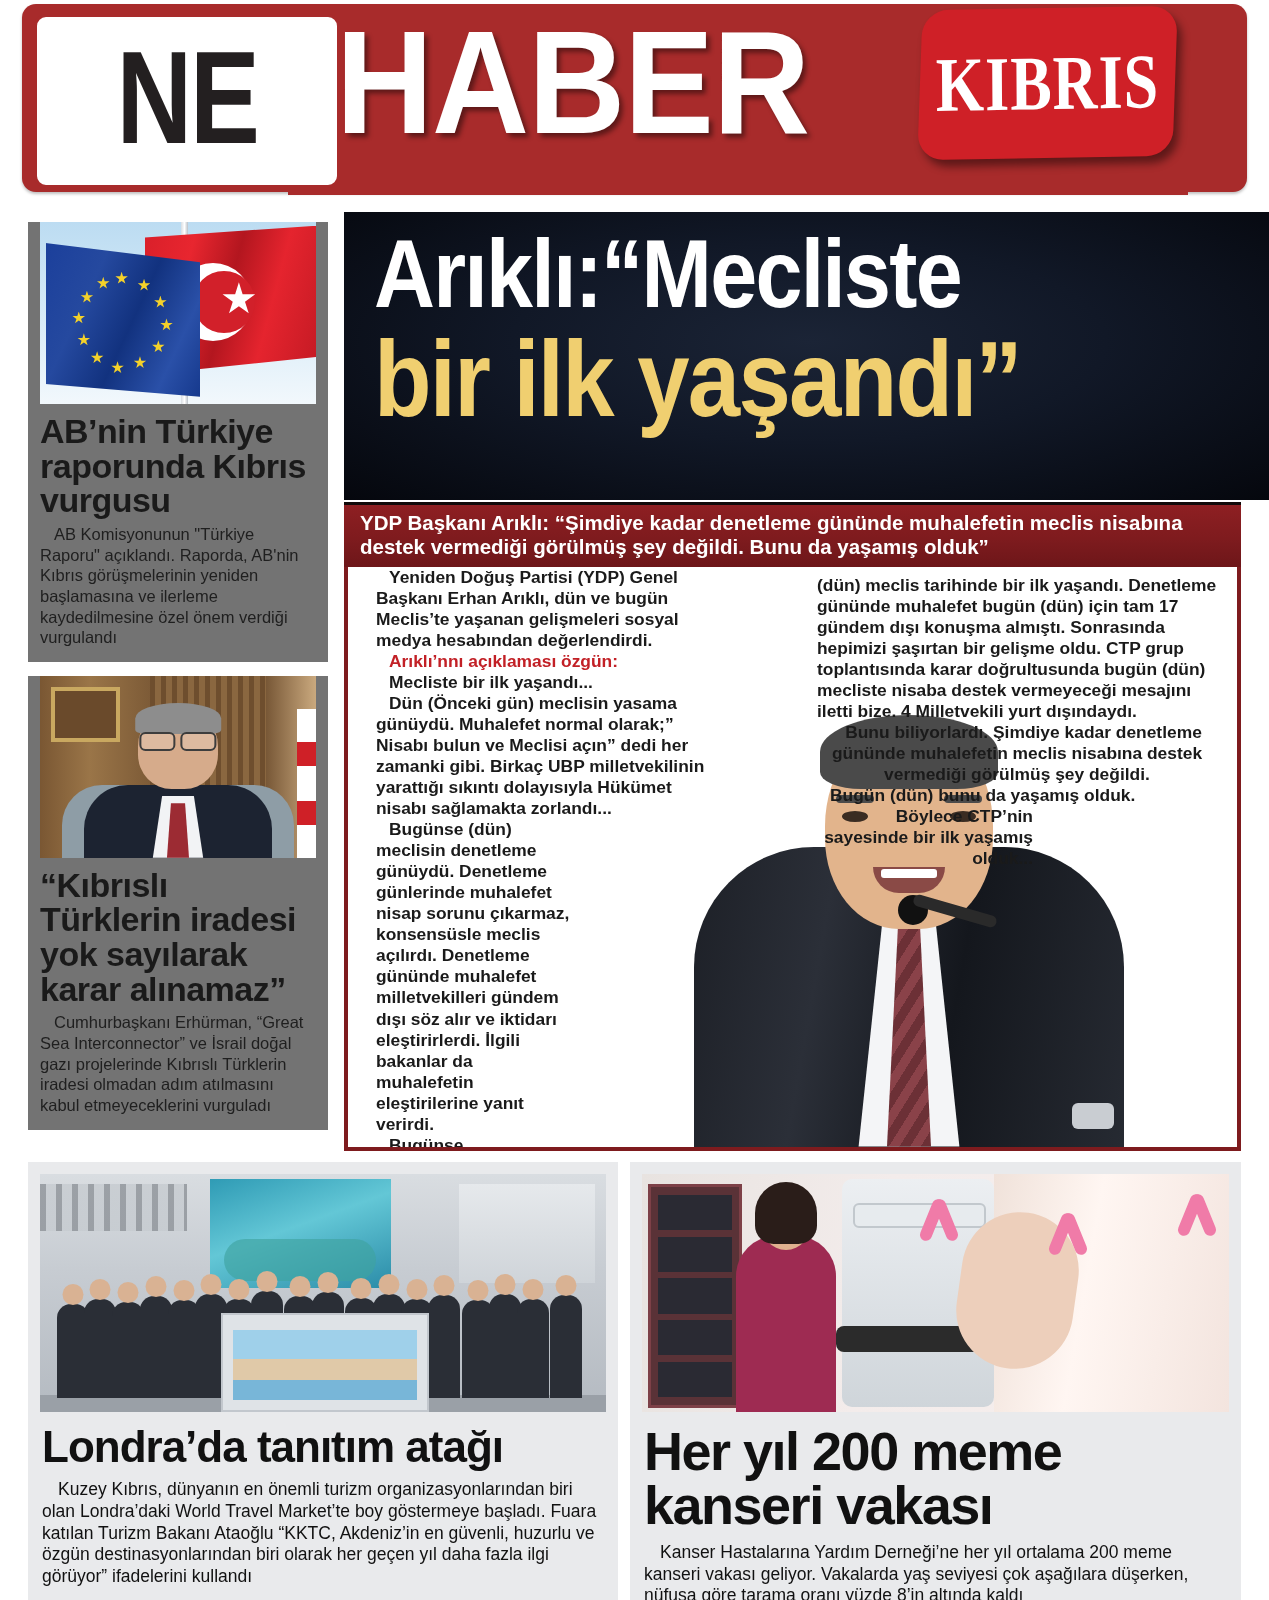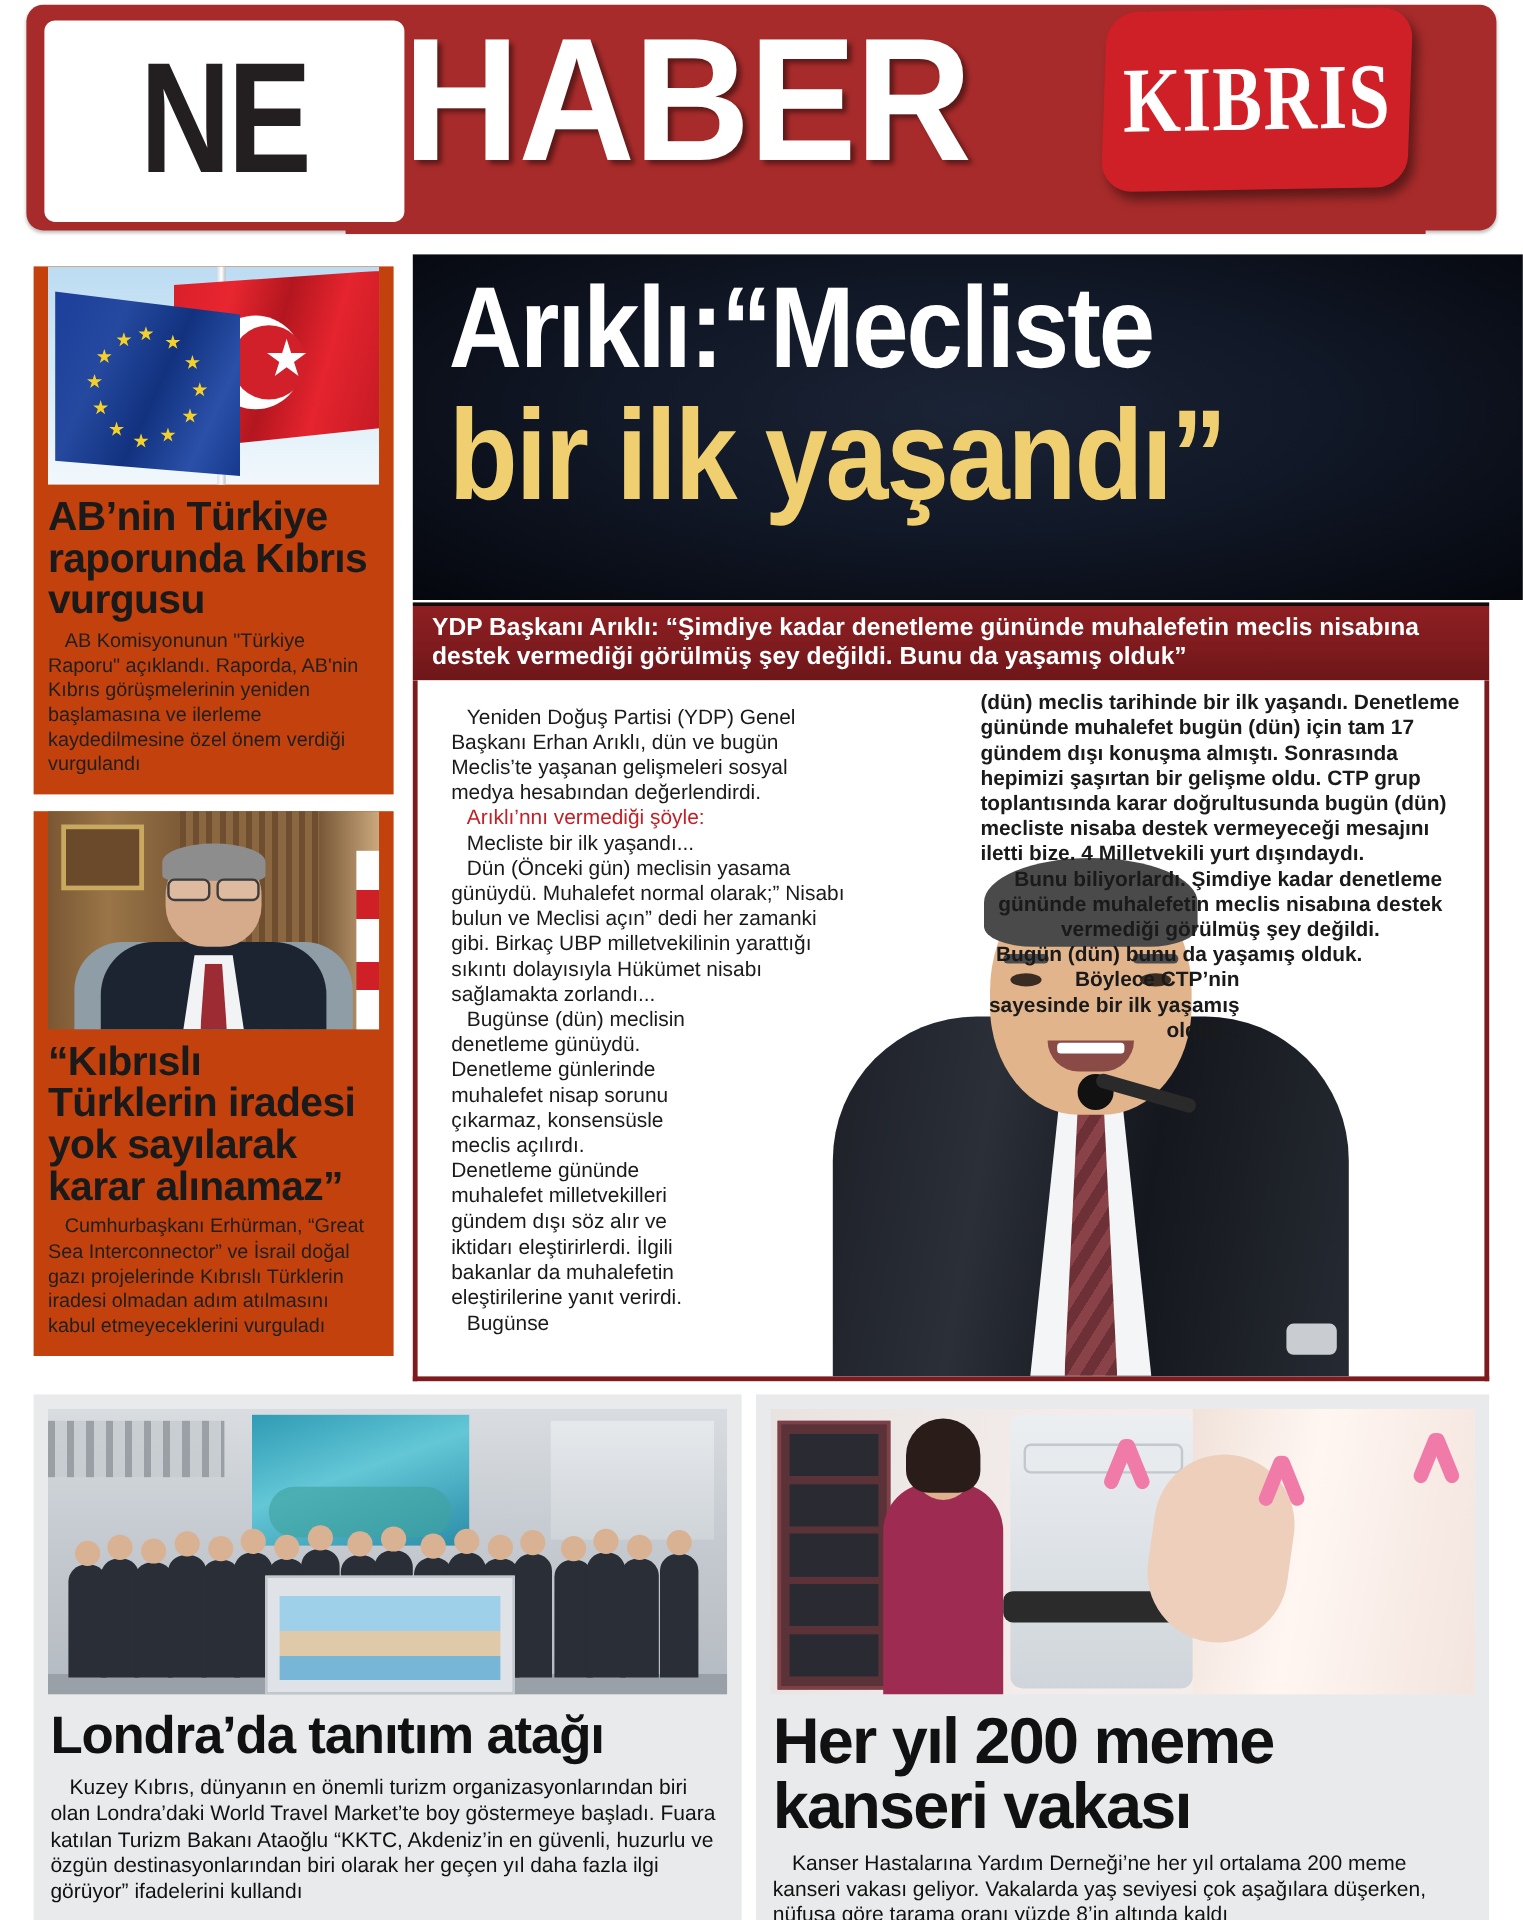--- a/index.html
+++ b/index.html
@@ -58,21 +58,21 @@
   .mast-info .sayi{width:150px;}
   .mast-info .web{width:300px;text-align:center;}
   .mast-info .date{flex:1;text-align:right;padding-right:22px;}
   .mast-rule{position:absolute;left:288px;top:190px;width:900px;height:5px;background:#a82b2b;}
 
   
   .col-left{position:absolute;left:28px;top:212px;width:300px;}
   .lead{position:absolute;left:344px;top:212px;width:897px;}
 
   
-  .sidebox{background:#c2410c;padding:0 0 14px 0;margin-bottom:14px;}
+  .sidebox{background:#737373;padding:0 0 14px 0;margin-bottom:14px;}
   .sidebox .photo{width:276px;height:182px;margin:10px auto 0;overflow:hidden;position:relative;}
   .sidebox h2{
     margin:10px 12px 4px;font-size:34px;line-height:1.02;font-weight:bold;
     color:#1a1a1a;letter-spacing:-.5px;
   }
   .sidebox p{
     margin:6px 12px 0;font-size:16.5px;line-height:1.25;color:#1f1f1f;text-indent:14px;
   }
 
   
@@ -142,21 +142,21 @@
     color:#ffffff;font-weight:bold;font-size:20.5px;line-height:1.16;
     padding:6px 16px 8px;box-sizing:border-box;
     border-top:3px solid #120a0a;
   }
 
   .lead-body{
     position:relative;width:897px;height:584px;background:#ffffff;
     border-left:4px solid #7e1b1e;border-right:4px solid #7e1b1e;border-bottom:4px solid #7e1b1e;
     box-sizing:border-box;overflow:hidden;
   }
-  .lead-col-l{position:absolute;left:28px;top:20px;width:336px;font-size:17.4px;line-height:1.21;font-weight:normal;color:#1a1a1a;}
+  .lead-col-l{position:absolute;left:28px;top:0;width:336px;font-size:17.4px;line-height:1.21;font-weight:bold;color:#1a1a1a;}
   .lead-col-r{position:absolute;right:20px;top:8px;width:400px;font-size:17.4px;line-height:1.21;font-weight:bold;color:#1a1a1a;}
   .lead-col-l p,.lead-col-r p{margin:0;text-indent:13px;}
   .lead-col-l p.noind,.lead-col-r p.noind{text-indent:0;}
   .red{color:#c22026;}
   .ra{text-align:right;}
   .ctr{text-align:center;}
 
   
   .lc-narrow{width:196px;}
   .rc-narrow2{width:216px;margin-left:184px;}
@@ -324,21 +324,21 @@
         <div class="sp-eye l"></div>
           <div class="sp-eye r"></div>
         <div class="sp-mouth"></div>
         <div class="sp-micball"></div>
         <div class="sp-mic"></div>
         <div class="sp-watch"></div>
       </div>
 
       <div class="lead-col-l">
         <p>Yeniden Doğuş Partisi (YDP) Genel Başkanı Erhan Arıklı, dün ve bugün Meclis’te yaşanan gelişmeleri sosyal medya hesabından değerlendirdi.</p>
-        <p class="red">Arıklı’nnı vermediği şöyle:</p>
+        <p class="red">Arıklı’nnı açıklaması özgün:</p>
         <p>Mecliste bir ilk yaşandı...</p>
         <p>Dün (Önceki gün) meclisin yasama günüydü. Muhalefet normal olarak;” Nisabı bulun ve Meclisi açın” dedi her zamanki gibi. Birkaç UBP milletvekilinin yarattığı sıkıntı dolayısıyla Hükümet nisabı sağlamakta zorlandı...</p>
         <p class="lc-narrow">Bugünse (dün) meclisin denetleme günüydü. Denetleme günlerinde muhalefet nisap sorunu çıkarmaz, konsensüsle meclis açılırdı. Denetleme gününde muhalefet milletvekilleri gündem dışı söz alır ve iktidarı eleştirirlerdi. İlgili bakanlar da muhalefetin eleştirilerine yanıt verirdi.</p>
         <p>Bugünse</p>
       </div>
 
       <div class="lead-col-r">
         <p class="noind">(dün) meclis tarihinde bir ilk yaşandı. Denetleme gününde muhalefet     bugün (dün) için tam 17 gündem dışı konuşma almıştı. Sonrasında hepimizi şaşırtan bir gelişme oldu. CTP grup toplantısında karar doğrultusunda bugün (dün) mecliste nisaba destek vermeyeceği mesajını iletti bize. 4 Milletvekili yurt dışındaydı.</p>
         <p class="ctr">Bunu biliyorlardı. Şimdiye kadar denetleme gününde muhalefetin meclis nisabına destek vermediği görülmüş şey değildi.</p>
         <p>Bugün (dün) bunu da yaşamış olduk.</p>

